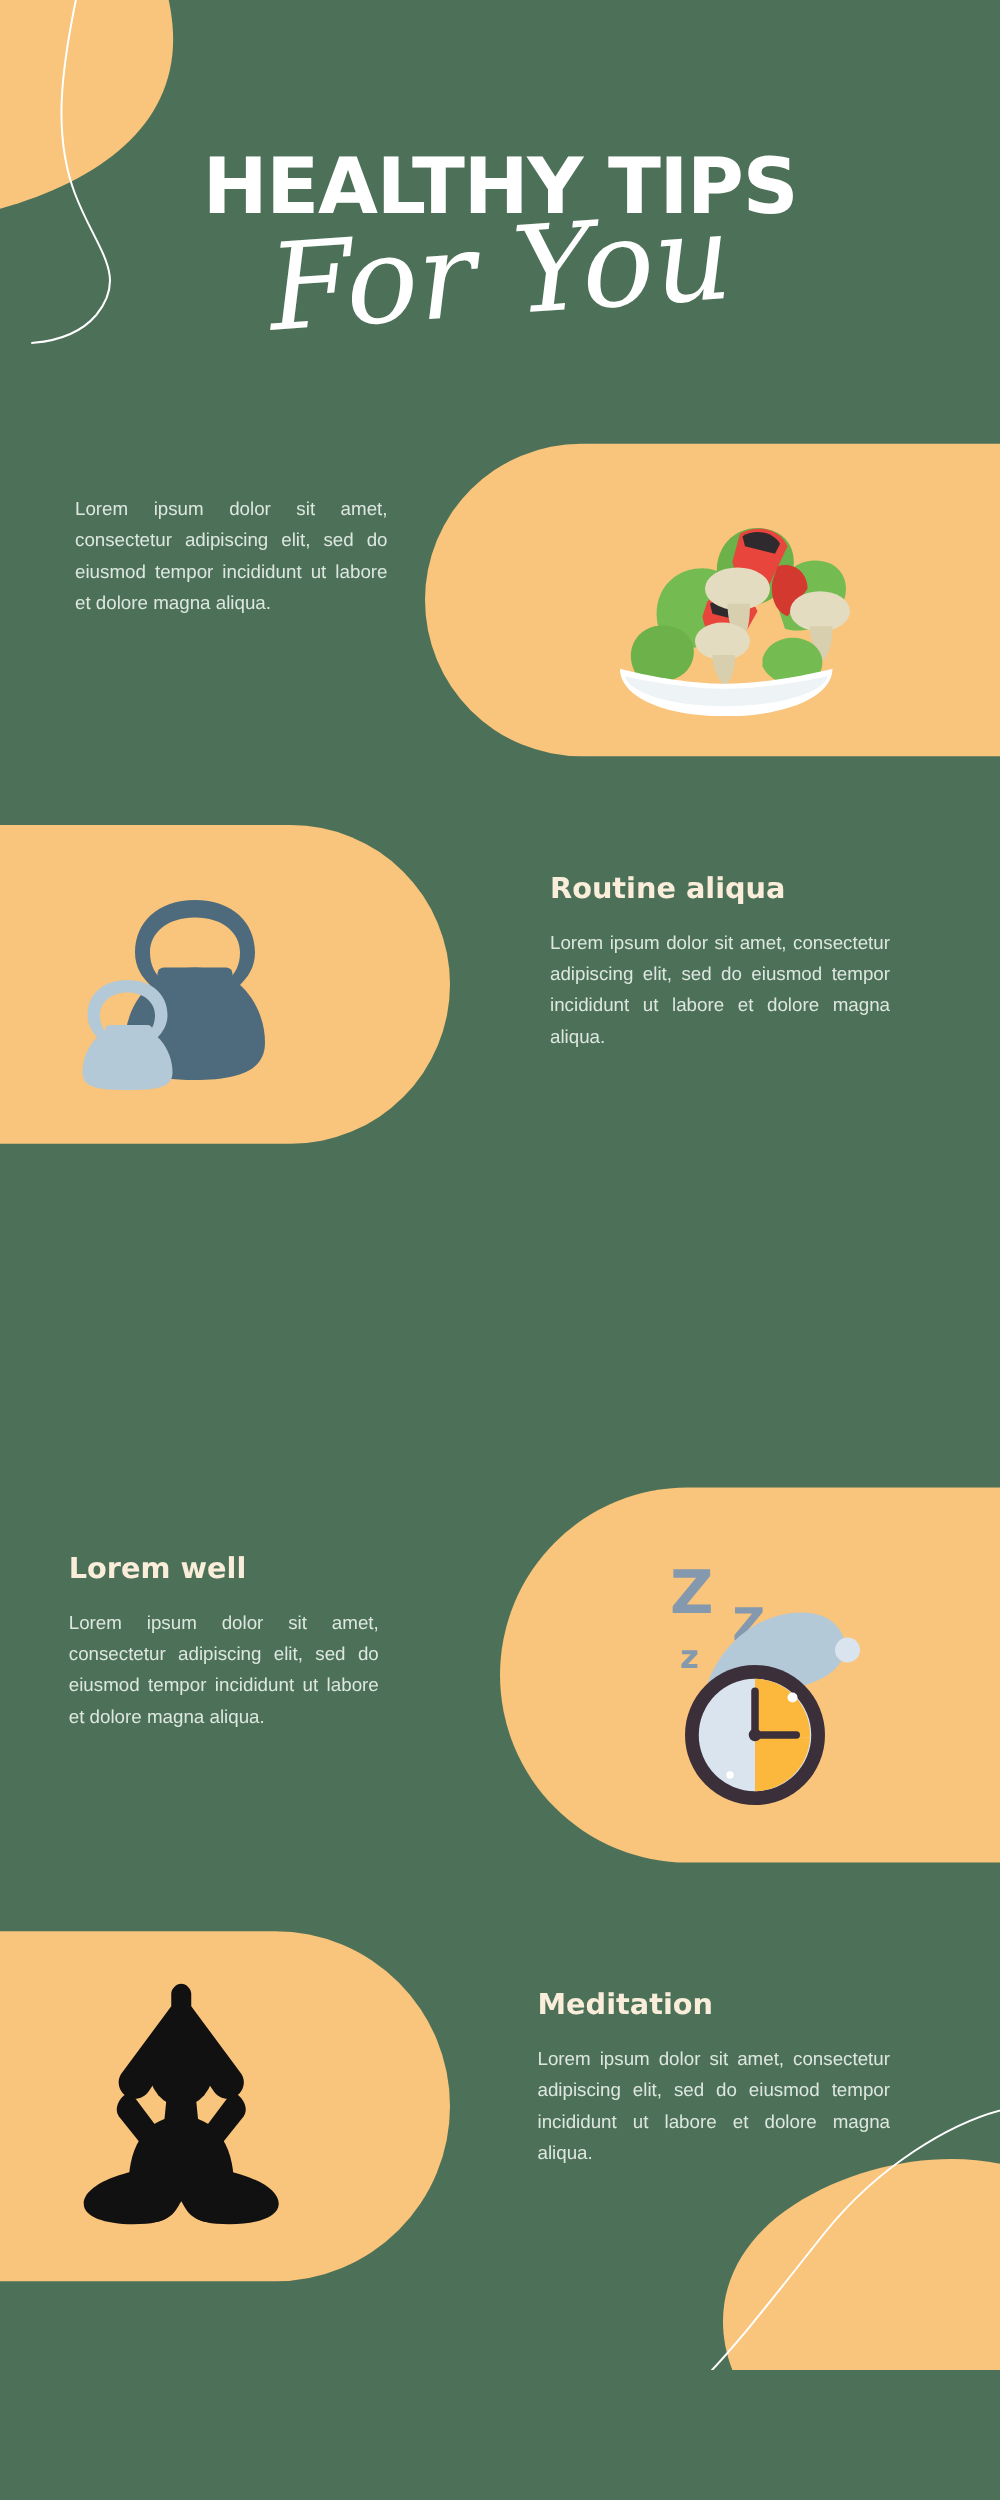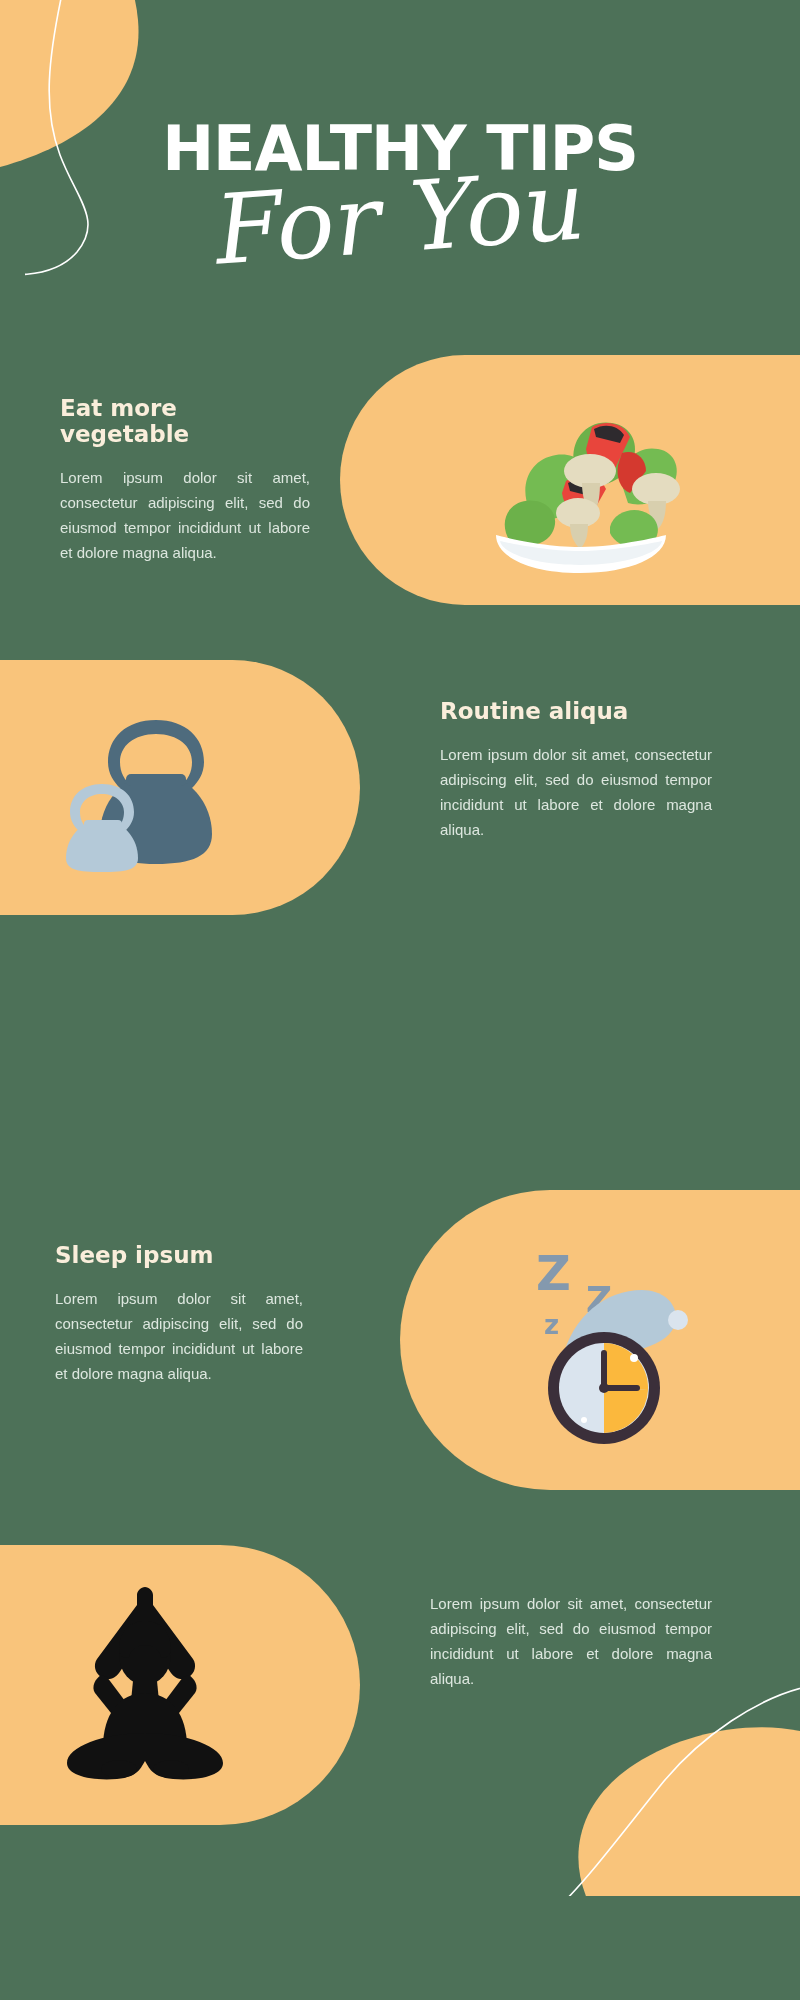--- a/index.html
+++ b/index.html
@@ -155,21 +155,20 @@
       <path d="M100,131 C100,142 104,150 110,156 C116,150 118,142 118,131 Z" fill="#d8cfae"></path>
 
       <path d="M36,140 C30,120 46,104 66,108 C82,111 90,126 82,140 C74,154 50,156 40,150 Z" fill="#6cb14a"></path>
       <path d="M140,134 C144,118 166,112 180,122 C192,131 190,148 176,154 C162,160 144,150 140,140 Z" fill="#74bb52"></path>
 
       <path d="M26,142 C26,142 70,154 110,154 C150,154 196,142 196,142 C196,164 160,180 110,180 C60,180 26,164 26,142 Z" fill="#ffffff"></path>
       <path d="M30,148 C30,148 72,158 110,158 C148,158 192,148 192,148 C190,160 156,172 110,172 C64,172 32,160 30,148 Z" fill="#eef3f6"></path>
     </svg>
 
     <div class="text-block" style="left:60px; top:40px; width:250px;">
-      <h2 class="tip-title">Eat more vegetable</h2>
       <p class="tip-body">Lorem ipsum dolor sit amet, consectetur adipiscing elit, sed do eiusmod tempor incididunt ut labore et dolore magna aliqua.</p>
     </div>
   </div>
 
   <div class="row" style="top:660px; height:255px;">
     <div class="panel panel-left" style="top:0; width:360px; height:255px;"></div>
 
     <svg class="art" style="left:60px; top:52px;" width="190" height="160" viewBox="0 0 190 160">
 
       <path d="M96,8 C66,8 48,26 48,50 C48,62 54,70 60,76 L72,74 C64,68 60,60 60,50 C60,34 74,22 96,22 C118,22 132,34 132,50 C132,60 128,68 120,74 L132,76 C138,70 144,62 144,50 C144,26 126,8 96,8 Z" fill="#4e6b7d"></path>
@@ -207,21 +206,21 @@
 
       <rect x="101" y="120" width="6" height="40" rx="3" fill="#3b2f3a"></rect>
       <rect x="104" y="155" width="36" height="6" rx="3" fill="#3b2f3a"></rect>
       <circle cx="104" cy="158" r="5" fill="#3b2f3a"></circle>
 
       <circle cx="134" cy="128" r="4" fill="#ffffff"></circle>
       <circle cx="84" cy="190" r="3" fill="#ffffff"></circle>
     </svg>
 
     <div class="text-block" style="left:55px; top:52px; width:248px;">
-      <h2 class="tip-title">Sleep ipsum</h2>
+      <h2 class="tip-title">Lorem well</h2>
       <p class="tip-body">Lorem ipsum dolor sit amet, consectetur adipiscing elit, sed do eiusmod tempor incididunt ut labore et dolore magna aliqua.</p>
     </div>
   </div>
 
   <div class="row" style="top:1545px; height:280px;">
     <div class="panel panel-left" style="top:0; width:360px; height:280px;"></div>
 
     <svg class="art" style="left:45px; top:38px;" width="200" height="210" viewBox="0 0 200 210">
       <g fill="#111111">
 
@@ -238,17 +237,18 @@
         <path d="M100,110 C74,110 58,132 58,164 L142,164 C142,132 126,110 100,110 Z"></path>
 
         <path d="M100,150 C58,150 22,164 22,180 C22,192 44,198 72,196 C94,194 96,184 100,178 C104,184 106,194 128,196 C156,198 178,192 178,180 C178,164 142,150 100,150 Z"></path>
 
         <ellipse cx="74" cy="186" rx="18" ry="9"></ellipse>
         <ellipse cx="126" cy="186" rx="18" ry="9"></ellipse>
       </g>
     </svg>
 
     <div class="text-block" style="left:430px; top:46px; width:282px;">
+      <h2 class="tip-title">Meditation</h2>
       <p class="tip-body">Lorem ipsum dolor sit amet, consectetur adipiscing elit, sed do eiusmod tempor incididunt ut labore et dolore magna aliqua.</p>
     </div>
   </div>
 
 </div>
 
 </body></html>

